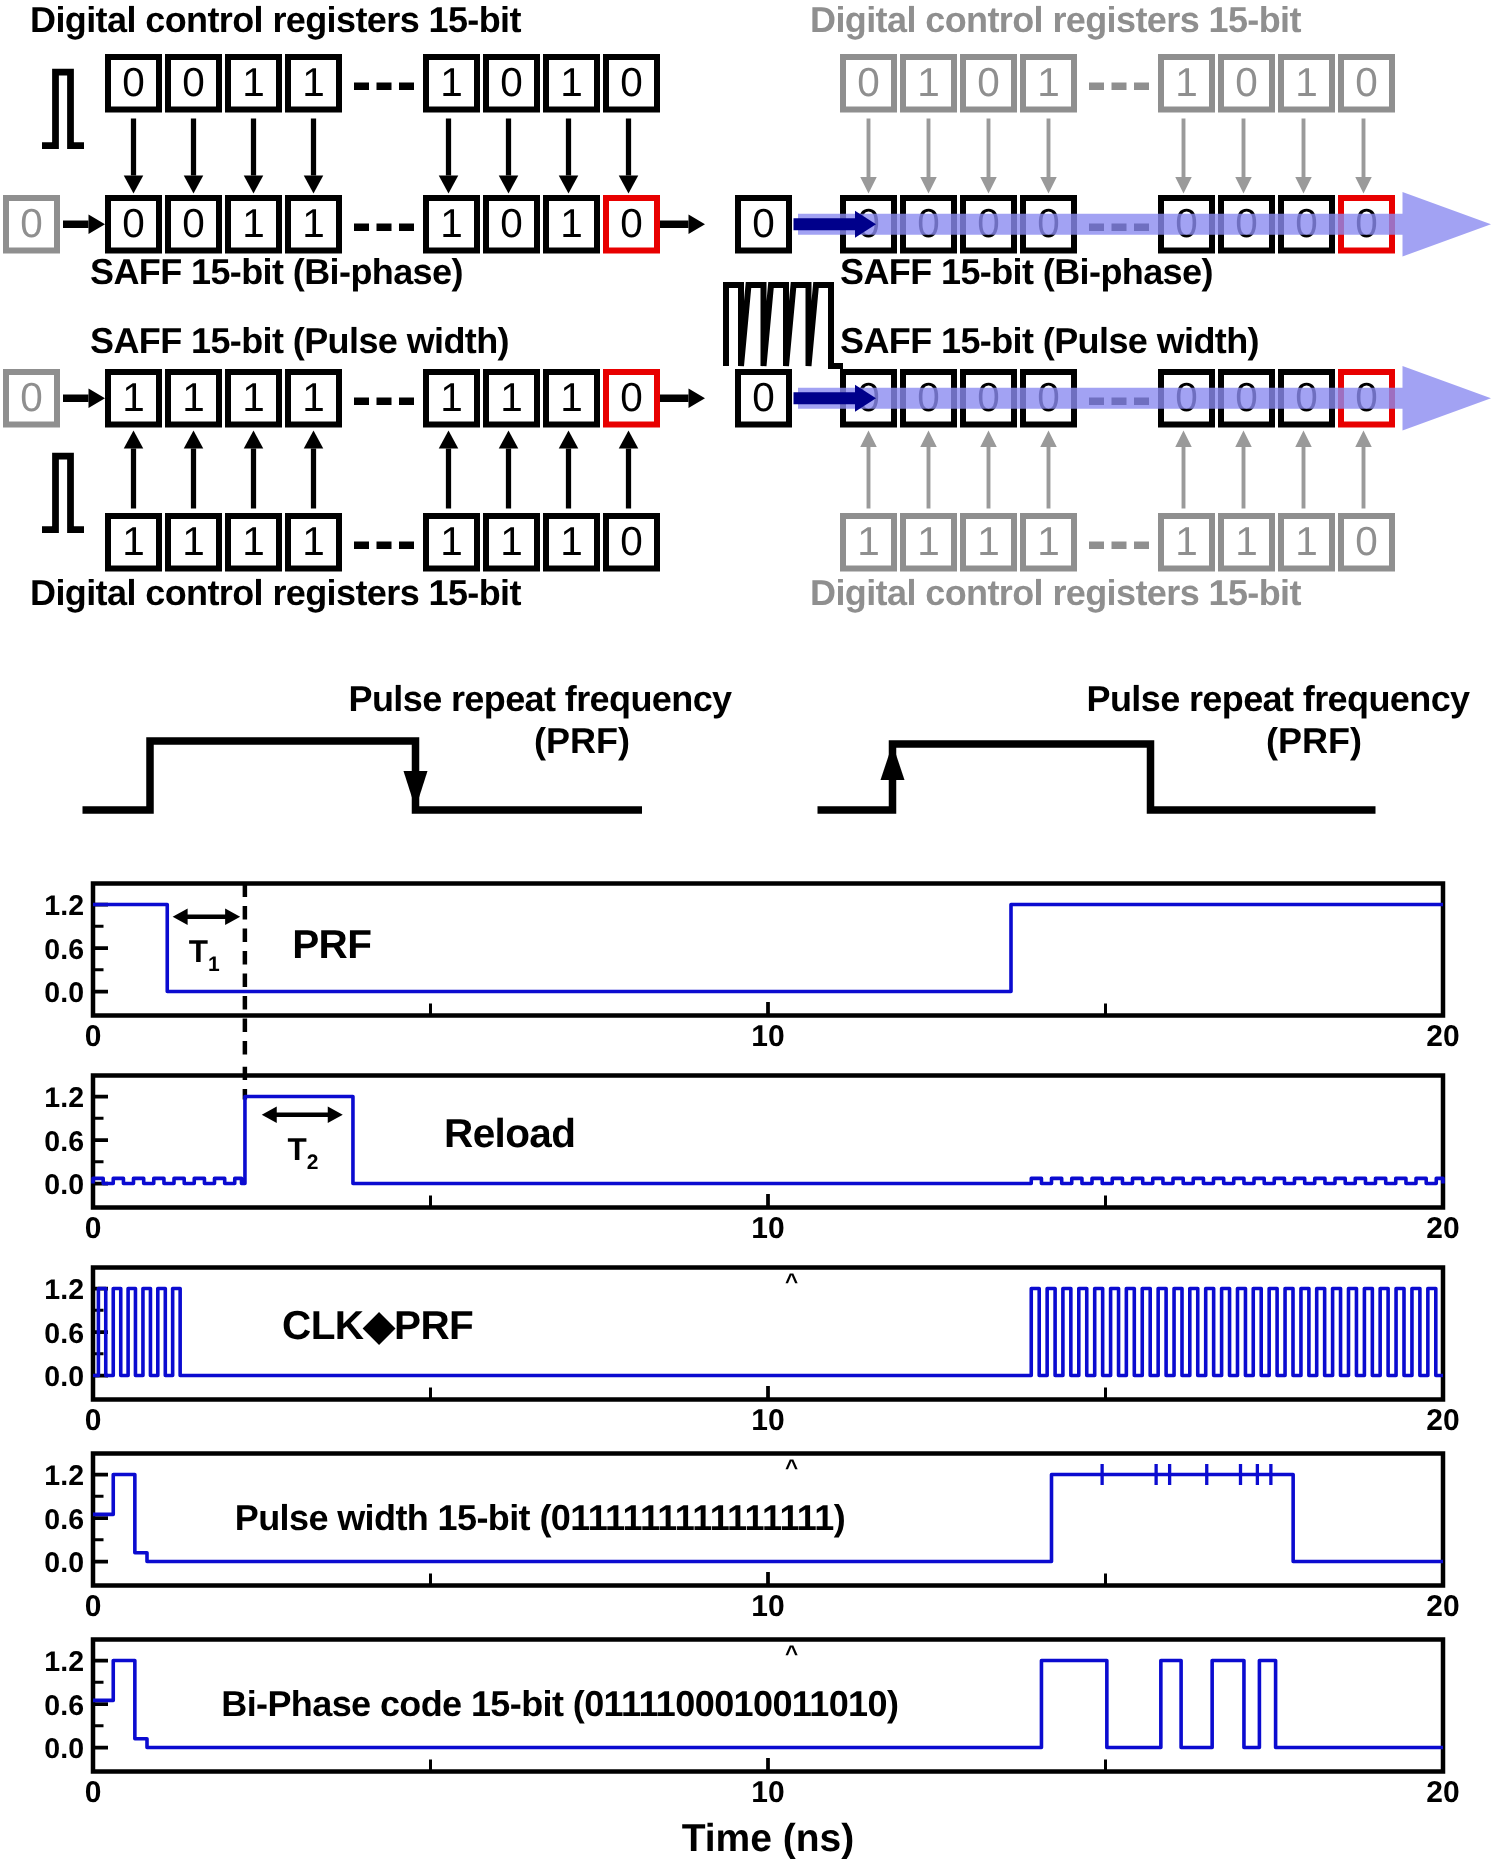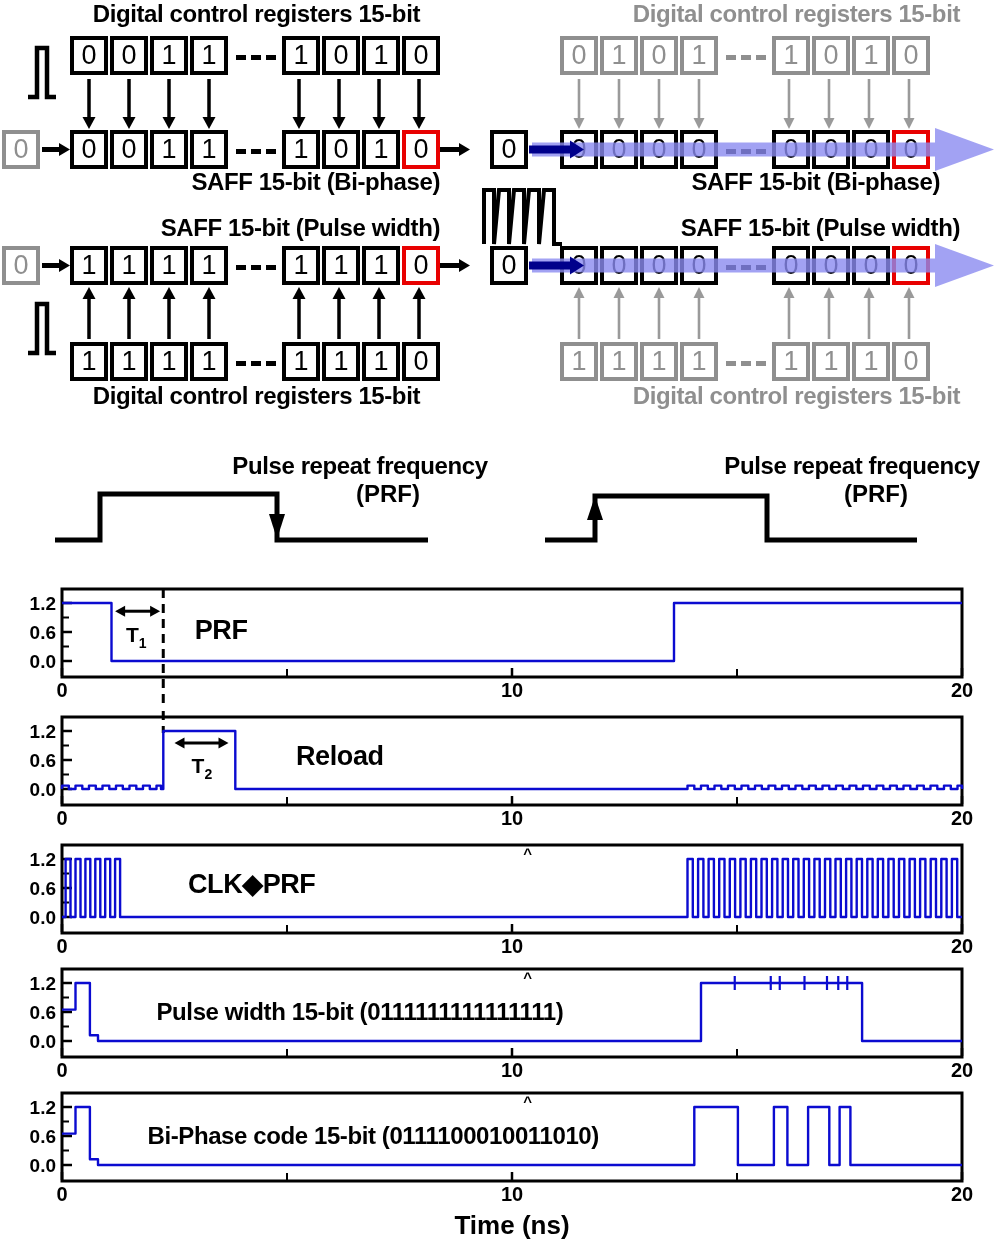--- a/index.html
+++ b/index.html
@@ -1,19 +1,19 @@
 <!DOCTYPE html>
 <html><head>
 <meta charset="utf-8">
 <style>
   html,body{margin:0;padding:0;background:#fff}
   #root{position:relative;width:1000px;height:1241px;background:#fff;overflow:hidden;
         font-family:"Liberation Sans",sans-serif}
   .abs{position:absolute}
-  .t{font-weight:bold;color:#000;letter-spacing:-0.4px;font-size:24px;text-align:right;white-space:nowrap}
+  .t{font-weight:bold;color:#000;letter-spacing:-0.4px;font-size:24px;text-align:left;white-space:nowrap}
   .grayt{color:#8f8f8f}
   .bitrow{position:absolute;display:flex;align-items:center}
   .bit{box-sizing:content-box;width:30px;height:31px;border:4px solid #000;background:#fff;margin-right:2px;
        text-align:center;font-size:27px;line-height:31px;font-weight:normal;color:#000;flex:none}
   .bitrow.gray .bit{border-color:#8f8f8f;color:#8f8f8f}
   .bit.red{border-color:#e80000}
   .dots{display:flex;gap:5px;margin:3px 6px 0 6px;flex:none}
   .dots i{width:10px;height:5px;background:#000;display:block}
   .bitrow.gray .dots i{background:#8f8f8f}
   .shiftbox{position:absolute;box-sizing:content-box;width:30px;height:31px;border:4px solid #000;background:#fff;

